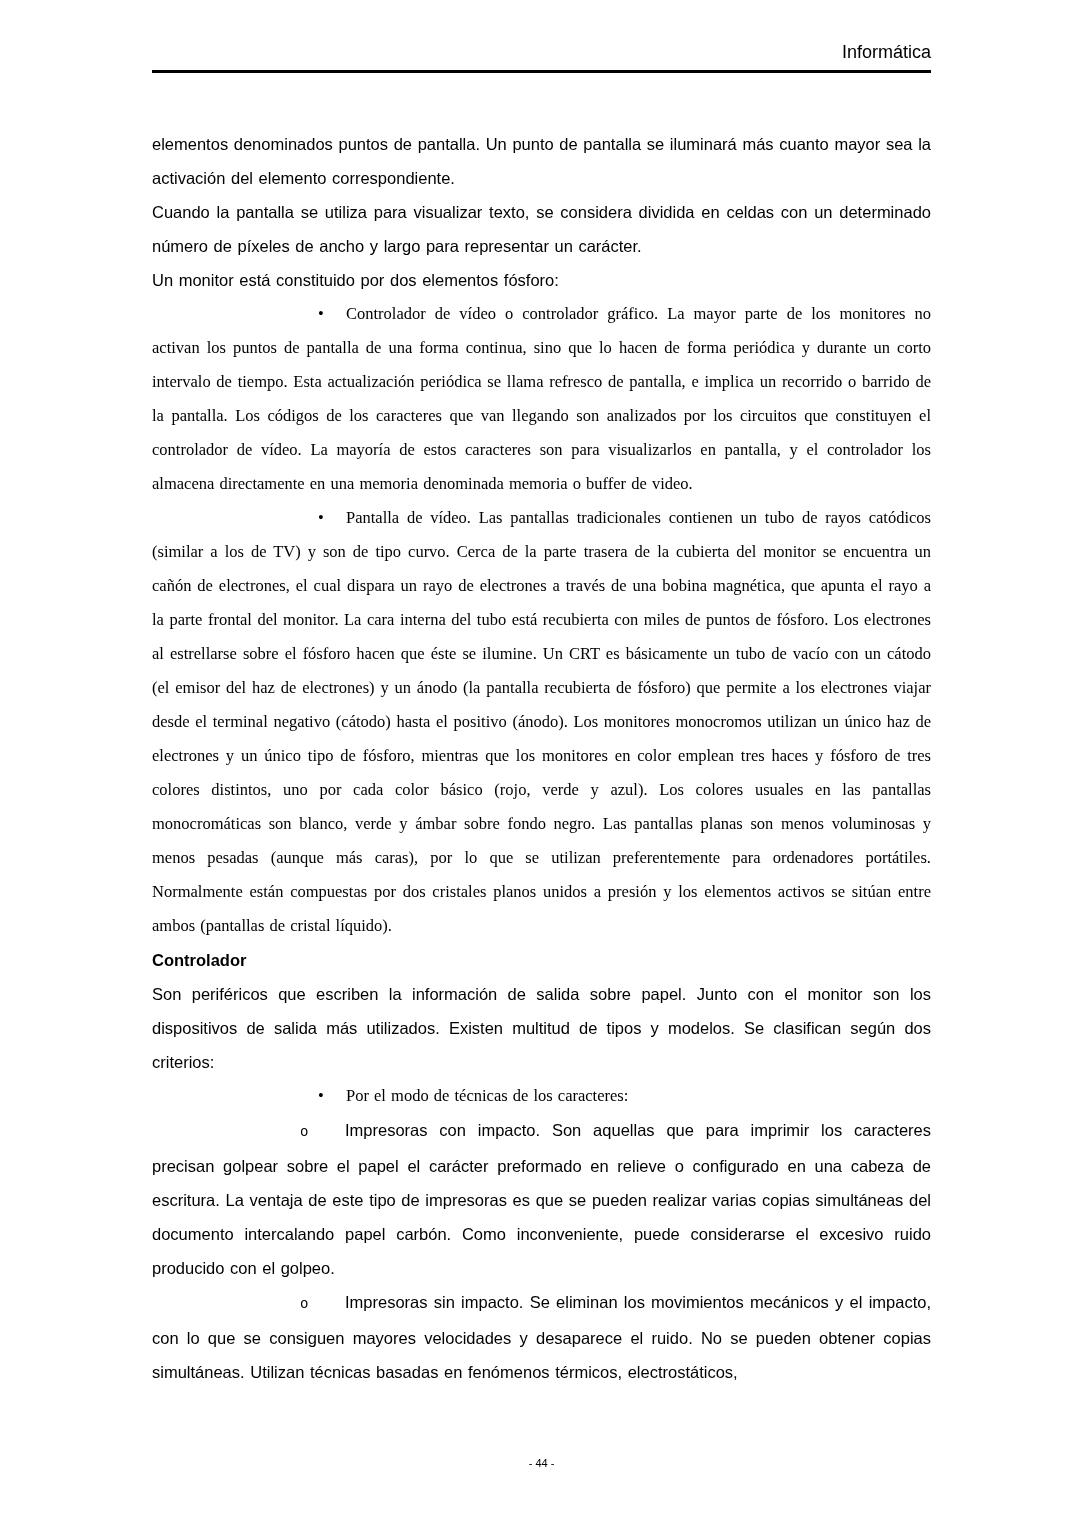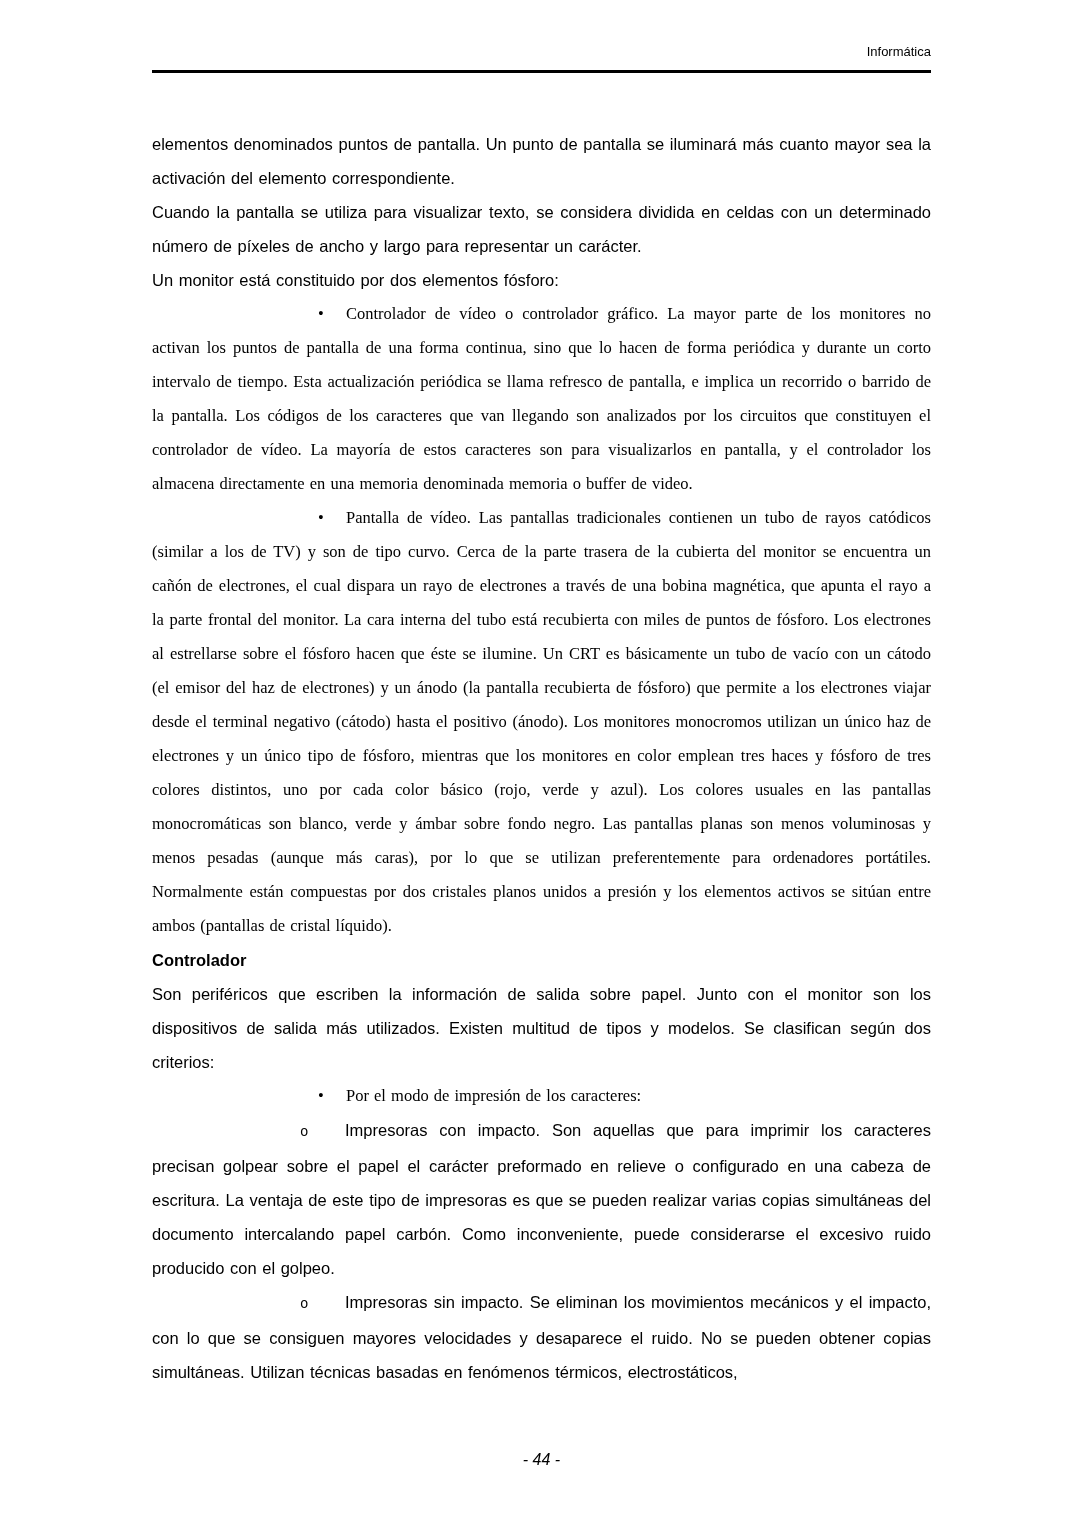--- a/index.html
+++ b/index.html
@@ -14,21 +14,21 @@
     overflow: hidden;
   }
   .content {
     position: absolute;
     left: 152px;
     top: 42px;
     width: 779px;
   }
   .header-title {
     text-align: right;
-    font-size: 13px;
+    font-size: 18px;
     line-height: 20px;
     padding-bottom: 8px;
   }
   .header-rule {
     border-bottom: 3px solid #000000;
     margin-bottom: 54px;
   }
   .para {
     font-size: 16.5px;
     line-height: 34px;
@@ -49,22 +49,21 @@
     font-family: "Liberation Mono", monospace;
     font-size: 14px;
   }
   .heading { font-weight: bold; }
   .footer {
     position: absolute;
     left: 152px;
     bottom: 58px;
     width: 779px;
     text-align: center;
-    font-size: 16px;
-    font-style: italic;
+    font-size: 11px;
   }
 </style>
 </head>
 <body>
 
 <div class="page">
   <div class="content">
 
     <div class="header-title">Informática</div>
     <div class="header-rule"></div>
@@ -76,21 +75,21 @@
     <p class="para">Un monitor está constituido por dos elementos fósforo:</p>
 
     <p class="para bullet"><span class="marker-b">•</span><span>Controlador de vídeo o controlador gráfico. La mayor parte de los monitores no activan los puntos de pantalla de una forma continua, sino que lo hacen de forma periódica y durante un corto intervalo de tiempo. Esta actualización periódica se llama refresco de pantalla, e implica un recorrido o barrido de la pantalla. Los códigos de los caracteres que van llegando son analizados por los circuitos que constituyen el controlador de vídeo. La mayoría de estos caracteres son para visualizarlos en pantalla, y el controlador los almacena directamente en una memoria denominada memoria o buffer de video.</span></p>
 
     <p class="para bullet"><span class="marker-b">•</span><span>Pantalla de vídeo. Las pantallas tradicionales contienen un tubo de rayos catódicos (similar a los de TV) y son de tipo curvo. Cerca de la parte trasera de la cubierta del monitor se encuentra un cañón de electrones, el cual dispara un rayo de electrones a través de una bobina magnética, que apunta el rayo a la parte frontal del monitor. La cara interna del tubo está recubierta con miles de puntos de fósforo. Los electrones al estrellarse sobre el fósforo hacen que éste se ilumine. Un CRT es básicamente un tubo de vacío con un cátodo (el emisor del haz de electrones) y un ánodo (la pantalla recubierta de fósforo) que permite a los electrones viajar desde el terminal negativo (cátodo) hasta el positivo (ánodo). Los monitores monocromos utilizan un único haz de electrones y un único tipo de fósforo, mientras que los monitores en color emplean tres haces y fósforo de tres colores distintos, uno por cada color básico (rojo, verde y azul). Los colores usuales en las pantallas monocromáticas son blanco, verde y ámbar sobre fondo negro. Las pantallas planas son menos voluminosas y menos pesadas (aunque más caras), por lo que se utilizan preferentemente para ordenadores portátiles. Normalmente están compuestas por dos cristales planos unidos a presión y los elementos activos se sitúan entre ambos (pantallas de cristal líquido).</span></p>
 
     <p class="para heading">Controlador</p>
 
     <p class="para">Son periféricos que escriben la información de salida sobre papel. Junto con el monitor son los dispositivos de salida más utilizados. Existen multitud de tipos y modelos. Se clasifican según dos criterios:</p>
 
-    <p class="para bullet"><span class="marker-b">•</span><span>Por el modo de impresión de los caracteres:</span></p>
+    <p class="para bullet"><span class="marker-b">•</span><span>Por el modo de técnicas de los caracteres:</span></p>
 
     <p class="para sub"><span class="marker-o">o</span><span>Impresoras con impacto. Son aquellas que para imprimir los caracteres precisan golpear sobre el papel el carácter preformado en relieve o configurado en una cabeza de escritura. La ventaja de este tipo de impresoras es que se pueden realizar varias copias simultáneas del documento intercalando papel carbón. Como inconveniente, puede considerarse el excesivo ruido producido con el golpeo.</span></p>
 
     <p class="para sub"><span class="marker-o">o</span><span>Impresoras sin impacto. Se eliminan los movimientos mecánicos y el impacto, con lo que se consiguen mayores velocidades y desaparece el ruido. No se pueden obtener copias simultáneas. Utilizan técnicas basadas en fenómenos térmicos, electrostáticos,</span></p>
 
   </div>
 
   <div class="footer">- 44 -</div>
 </div>
 

